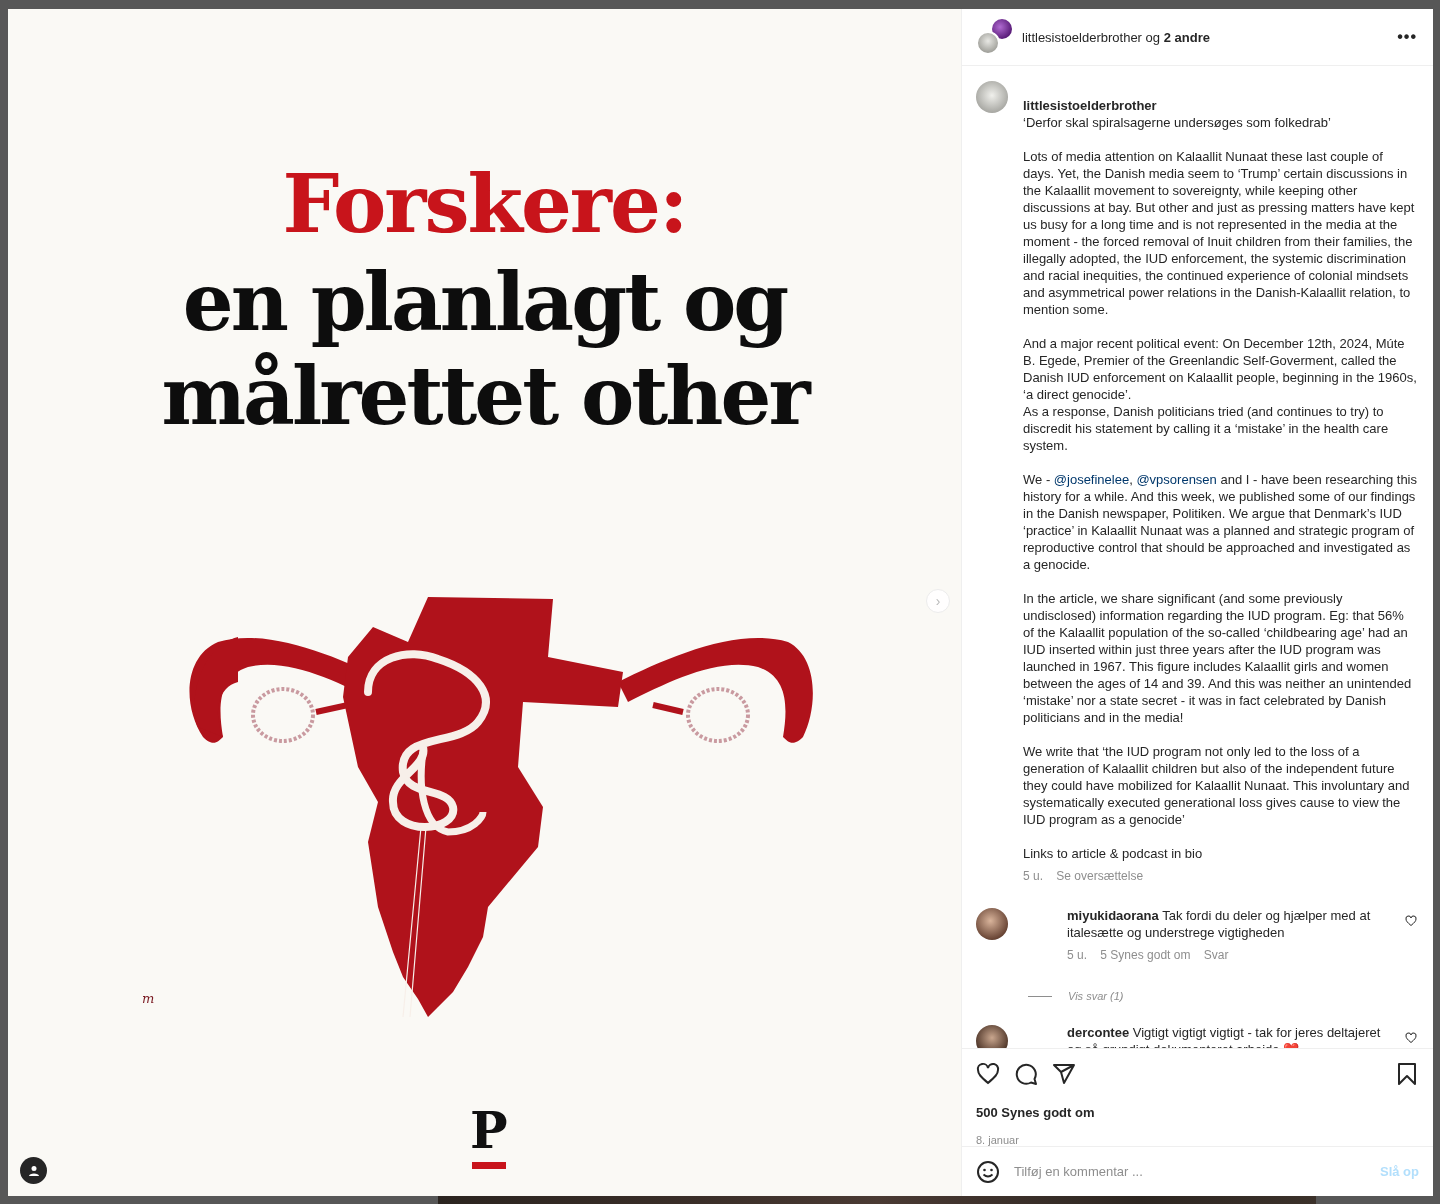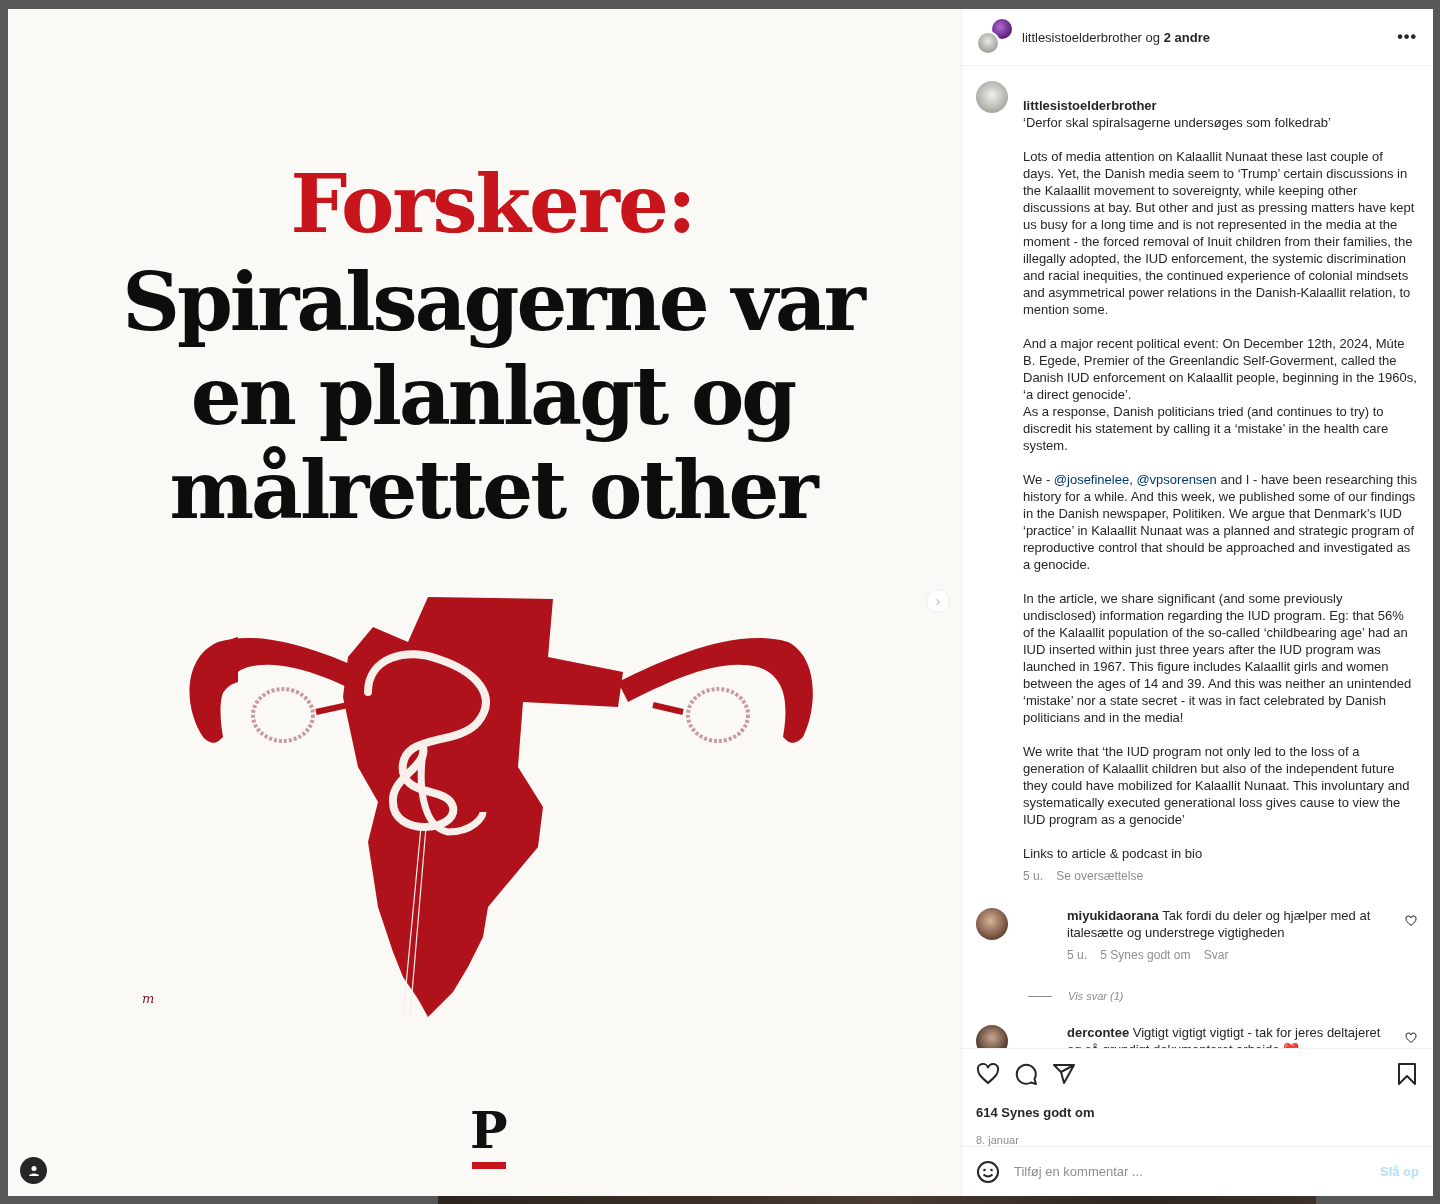--- a/index.html
+++ b/index.html
@@ -15,21 +15,21 @@
   }
   .modal {
     position: absolute; left: 8px; top: 9px; width: 1425px; height: 1187px;
     background: #fff; display: flex;
   }
   
   .media {
     width: 953px; height: 100%; background: #faf9f5; position: relative; overflow: hidden;
   }
   .headline {
-    position: absolute; left: 8px; width: 100%; text-align: center;
+    position: absolute; left: 0; width: 100%; text-align: center;
     font-family: "DejaVu Serif", "Liberation Serif", serif; font-weight: bold;
     letter-spacing: -3px;
   }
   .hl-red { top: 148px; color: #c8141b; font-size: 80px; letter-spacing: -2px; }
   .hl-black { top: 246px; color: #0d0d0d; font-size: 80px; line-height: 94px; }
   .illustration { position: absolute; left: 170px; top: 578px; width: 650px; height: 450px; }
   .artist-mark { position: absolute; left: 134px; top: 982px; color: #7a1a22; font-size: 13px; font-family: "DejaVu Serif", serif; font-style: italic; }
   .logo-p {
     position: absolute; left: 462px; top: 1100px; font-family: "DejaVu Serif", serif;
     font-weight: bold; font-size: 50px; line-height: 44px; color: #111;
@@ -98,21 +98,20 @@
 </head>
 <body>
 
 <div class="bottom-strip"></div>
 
 <div class="modal">
 
   <div class="media">
     <div class="headline hl-red">Forskere:</div>
     <div class="headline hl-black">
-      <div>Spiralsagerne var</div>
       <div>en planlagt og</div>
       <div>målrettet other</div>
     </div>
 
     <svg class="illustration" viewBox="0 0 650 450">
 
       <path d="M210,95 C160,70 90,40 40,55 C5,70 5,120 25,150 C35,160 40,155 45,150 C40,120 40,90 70,80 C110,70 160,95 200,115 Z" fill="#b0121b"></path>
       <path d="M20,140 C10,120 20,60 60,50 L60,95 C40,100 35,125 45,150 Z" fill="#b0121b"></path>
       <path d="M440,95 C490,70 560,40 610,55 C640,70 640,120 625,150 C615,160 610,155 605,150 C610,120 610,90 580,80 C540,70 490,95 450,115 Z" fill="#b0121b"></path>
 
@@ -224,21 +223,21 @@
           <path d="M20.5 17 A9.5 9.5 0 1 0 17 20.5 L22 22 Z" fill="none" stroke="#262626" stroke-width="2" stroke-linejoin="round"></path>
         </svg>
         <svg width="24" height="24" viewBox="0 0 24 24">
           <path d="M22 3 L2 3 L9 10 L12 21 Z M9 10 L22 3" fill="none" stroke="#262626" stroke-width="2" stroke-linejoin="round"></path>
         </svg>
         <div class="spacer"></div>
         <svg width="24" height="24" viewBox="0 0 24 24" style="margin-right:0">
           <path d="M4 2 L20 2 L20 22 L12 14 L4 22 Z" fill="none" stroke="#262626" stroke-width="2" stroke-linejoin="round"></path>
         </svg>
       </div>
-      <div class="likes">614 Synes godt om</div>
+      <div class="likes">500 Synes godt om</div>
       <div class="date">8. januar</div>
     </div>
 
     <div class="comment-box">
       <svg width="24" height="24" viewBox="0 0 24 24">
         <circle cx="12" cy="12" r="10" fill="none" stroke="#262626" stroke-width="2"></circle>
         <circle cx="8.5" cy="10" r="1.3" fill="#262626"></circle>
         <circle cx="15.5" cy="10" r="1.3" fill="#262626"></circle>
         <path d="M7.5 14.5 Q12 18.5 16.5 14.5" fill="none" stroke="#262626" stroke-width="1.8"></path>
       </svg>

